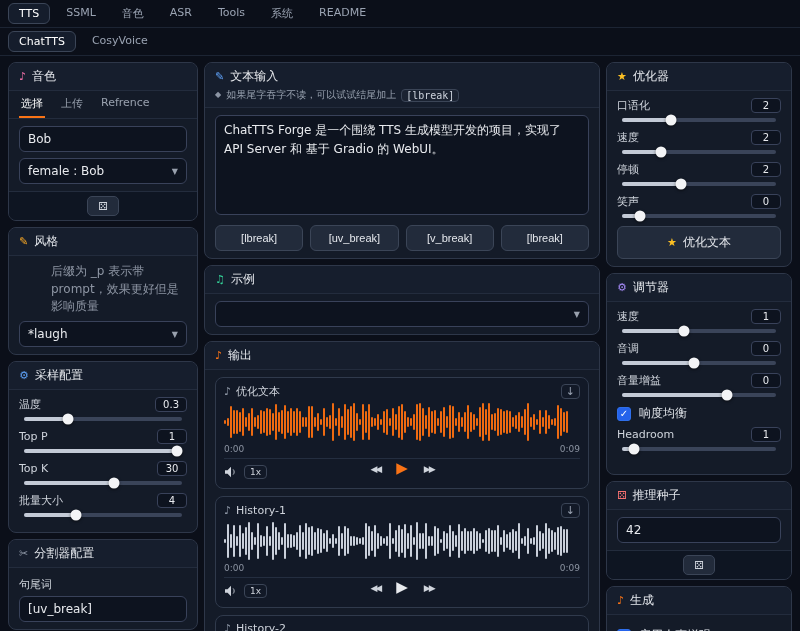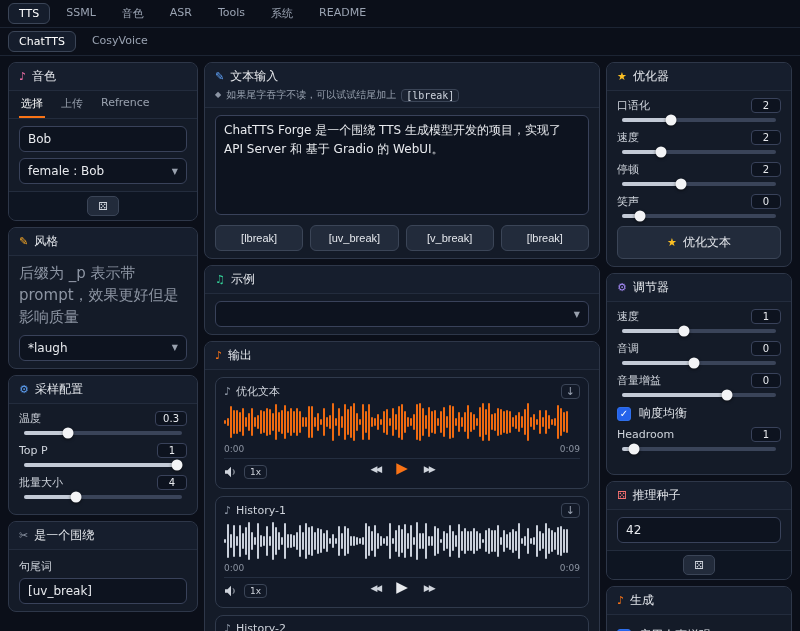--- a/index.html
+++ b/index.html
@@ -55,21 +55,21 @@
   
   .btnrow{display:flex;gap:7px;}
   .tagbtn{flex:1;background:#222b3b;border:1px solid #3b4557;border-radius:6px;color:#e4e7ec;
     font-size:11px;padding:6px 0;text-align:center;cursor:pointer;}
   .secondarybtn{display:flex;align-items:center;justify-content:center;gap:6px;width:100%;
     background:#222b3b;border:1px solid #3b4557;border-radius:6px;color:#e4e7ec;font-size:12px;
     padding:7px 0;cursor:pointer;}
   .footerbar{background:#0e1522;border-top:1px solid #232c3d;padding:4px;display:flex;justify-content:center;}
   .iconbtn{background:#222b3b;border:1px solid #3b4557;border-radius:5px;color:#cfd4dc;
     font-size:11px;padding:2px 10px;cursor:pointer;line-height:1.3;}
-  .hint{font-size:15px;color:#8d95a3;line-height:1.45;margin-bottom:6px;}
+  .hint{font-size:12px;color:#8d95a3;line-height:1.45;margin-bottom:6px;margin-left:32px;}
   kbd{background:#1b2332;border:1px solid #3b4557;border-radius:4px;padding:0 4px;
     font-family:"DejaVu Sans Mono",monospace;font-size:10px;color:#cdd3dd;}
   
   .cb{display:flex;align-items:center;gap:8px;font-size:12px;color:#dfe3e8;margin:5px 0;cursor:pointer;}
   .cbbox{width:14px;height:14px;border-radius:3px;border:1px solid #4b5563;background:#0d131f;
     display:flex;align-items:center;justify-content:center;flex:none;}
   .cbbox.checked{background:#2563eb;border-color:#2f6feb;}
   .cbbox.checked::after{content:"✓";font-size:10px;color:#fff;}
   
   .audio{border:1px solid #303a4c;border-radius:8px;margin-bottom:7px;padding:6px 8px;background:#121927;}
@@ -172,35 +172,45 @@
               <span class="slabel">Top P</span>
               <span class="sval">1</span>
             </div>
             <div class="track">
                 <div class="fill" style="width: 97%;"></div>
                 <div class="handle" style="left: 97%;"></div>
               </div>
           </div>
           <div class="slider">
             <div class="srow">
+              <span class="slabel">Top K</span>
+              <span class="sval">30</span>
+            </div>
+            <div class="track">
+                <div class="fill" style="width: 57%;"></div>
+                <div class="handle" style="left: 57%;"></div>
+              </div>
+          </div>
+          <div class="slider">
+            <div class="srow">
               <span class="slabel">批量大小</span>
               <span class="sval">4</span>
             </div>
             <div class="track">
                 <div class="fill" style="width: 33%;"></div>
                 <div class="handle" style="left: 33%;"></div>
               </div>
           </div>
         </div>
       </div>
 
       <div class="panel">
         <div class="phead">
           <span class="ic gray">✂</span>
-          <span>是一个围绕</span>
+          <span>分割器配置</span>
         </div>
         <div class="pbody">
           <div class="flabel">句尾词</div>
           <input class="tbox" value="[uv_break]" style="">
         </div>
       </div>
 
     </div>
 
     <div class="col mid">

